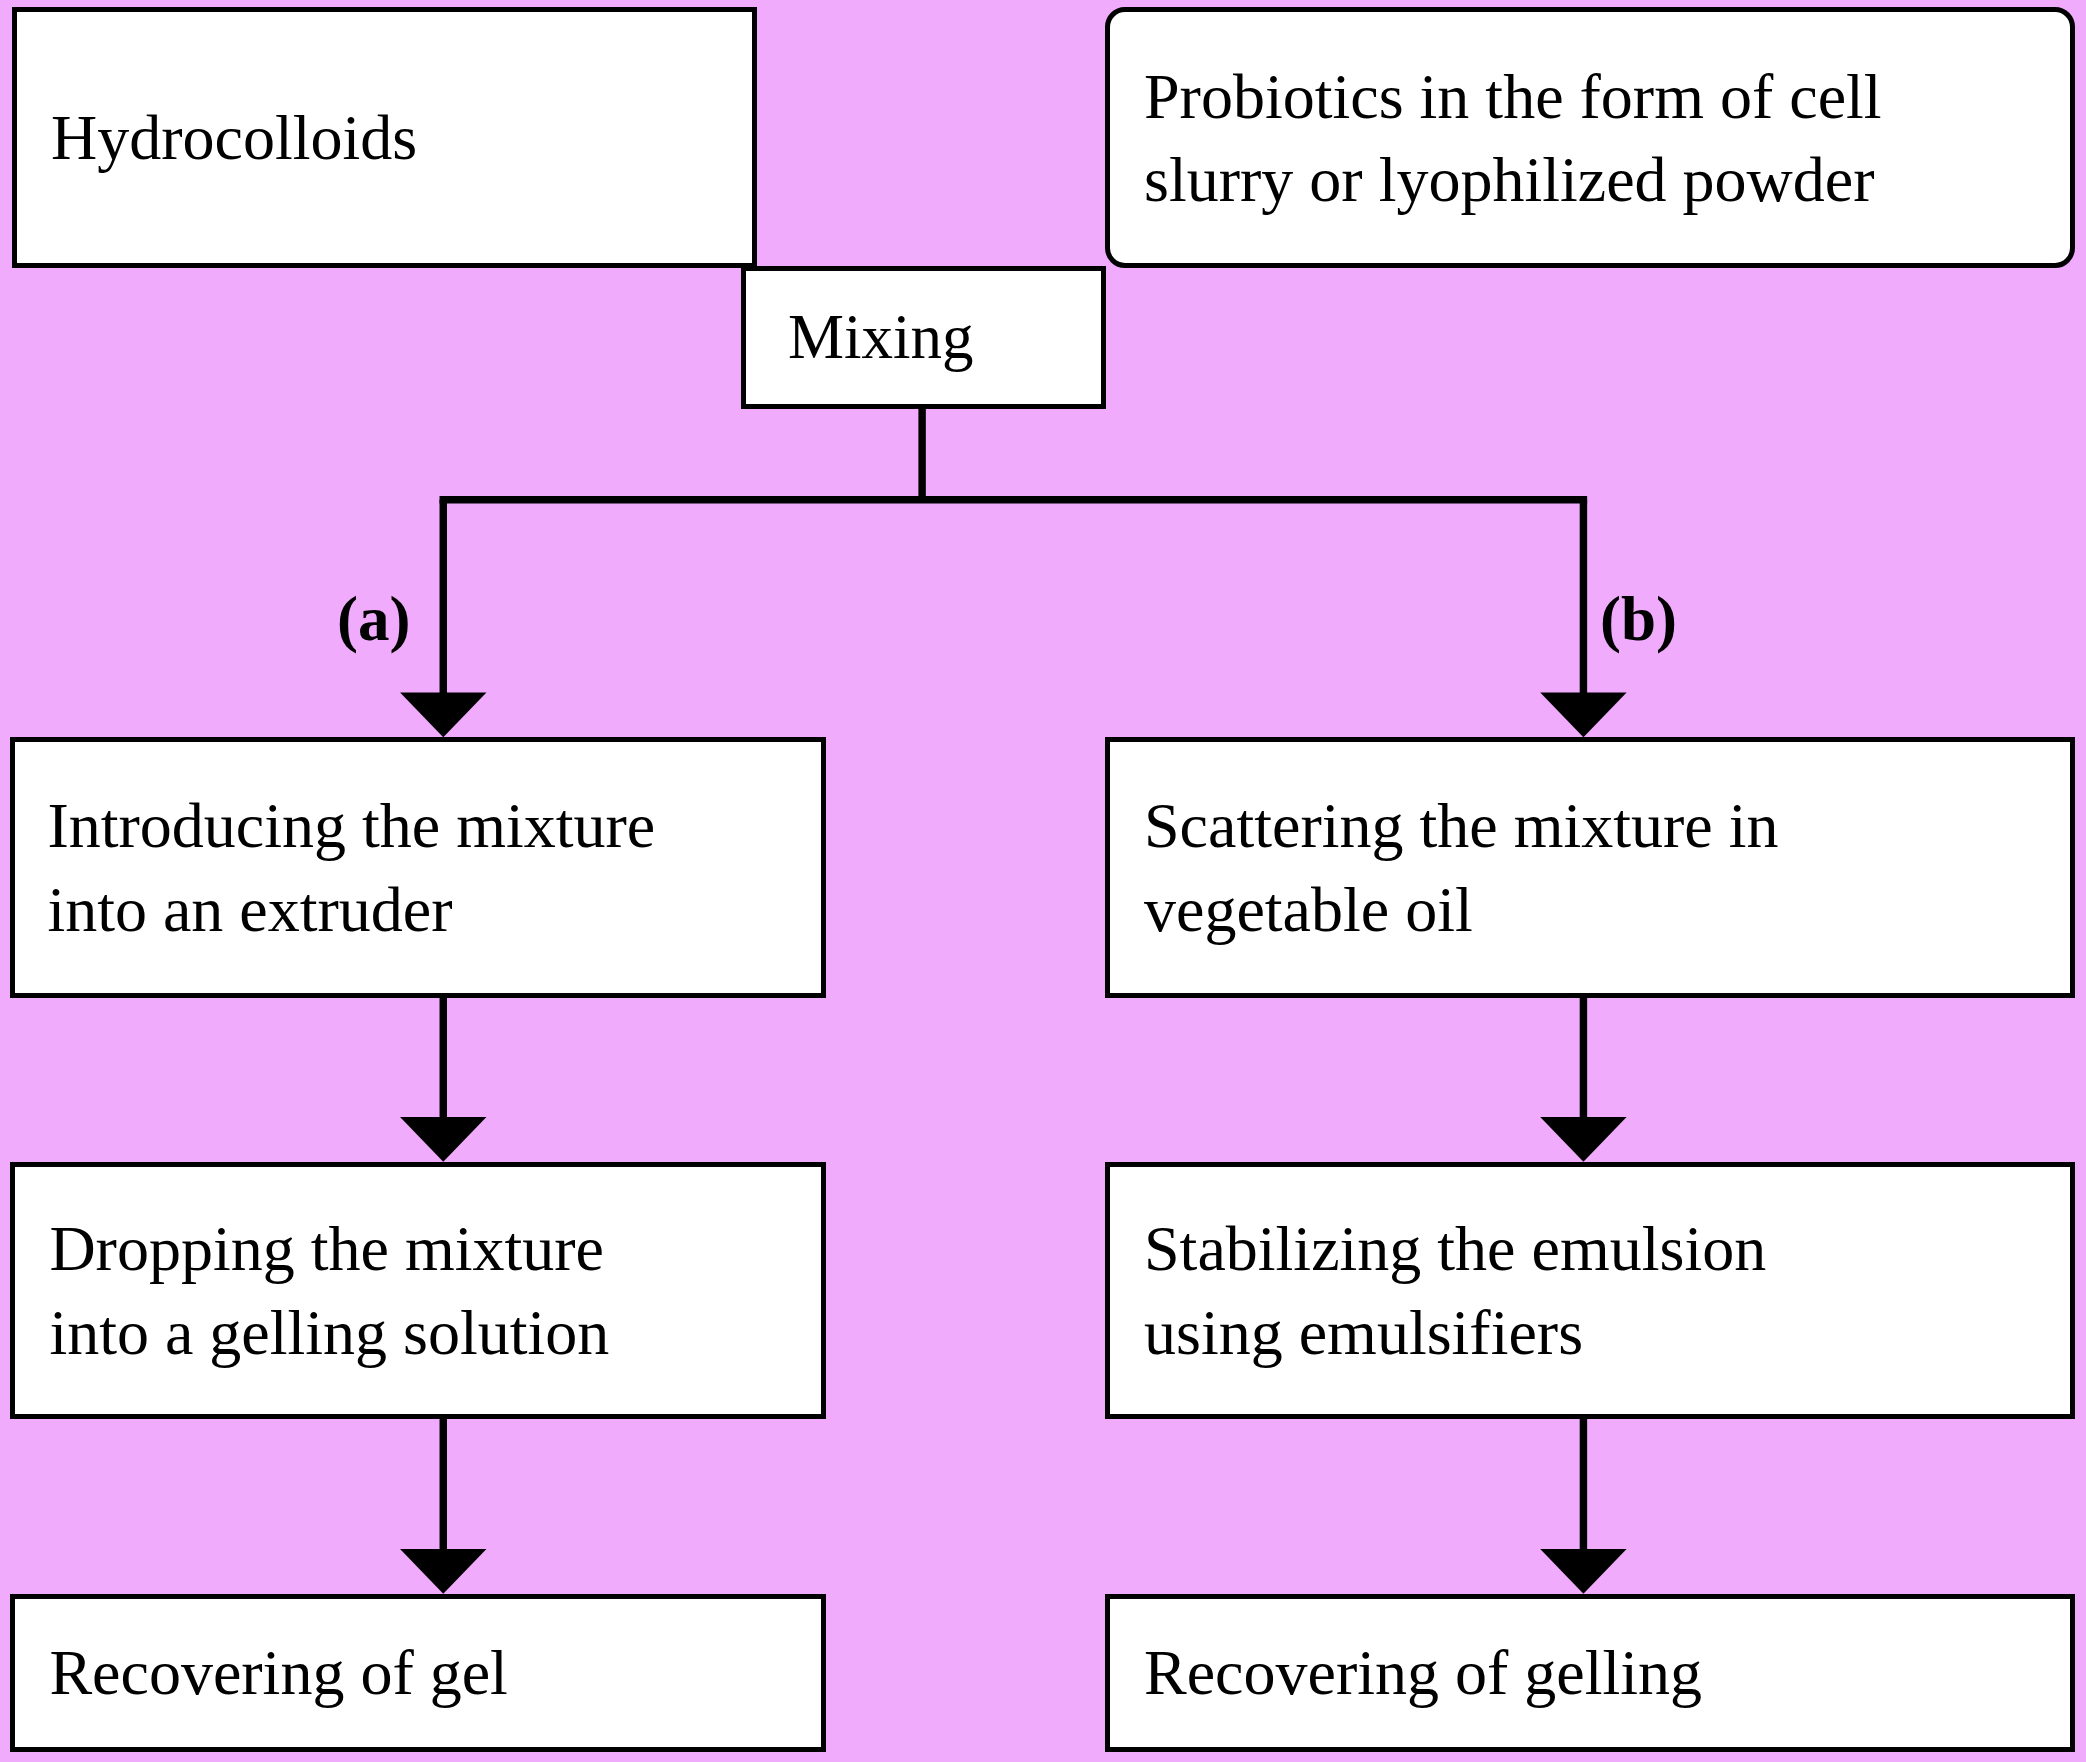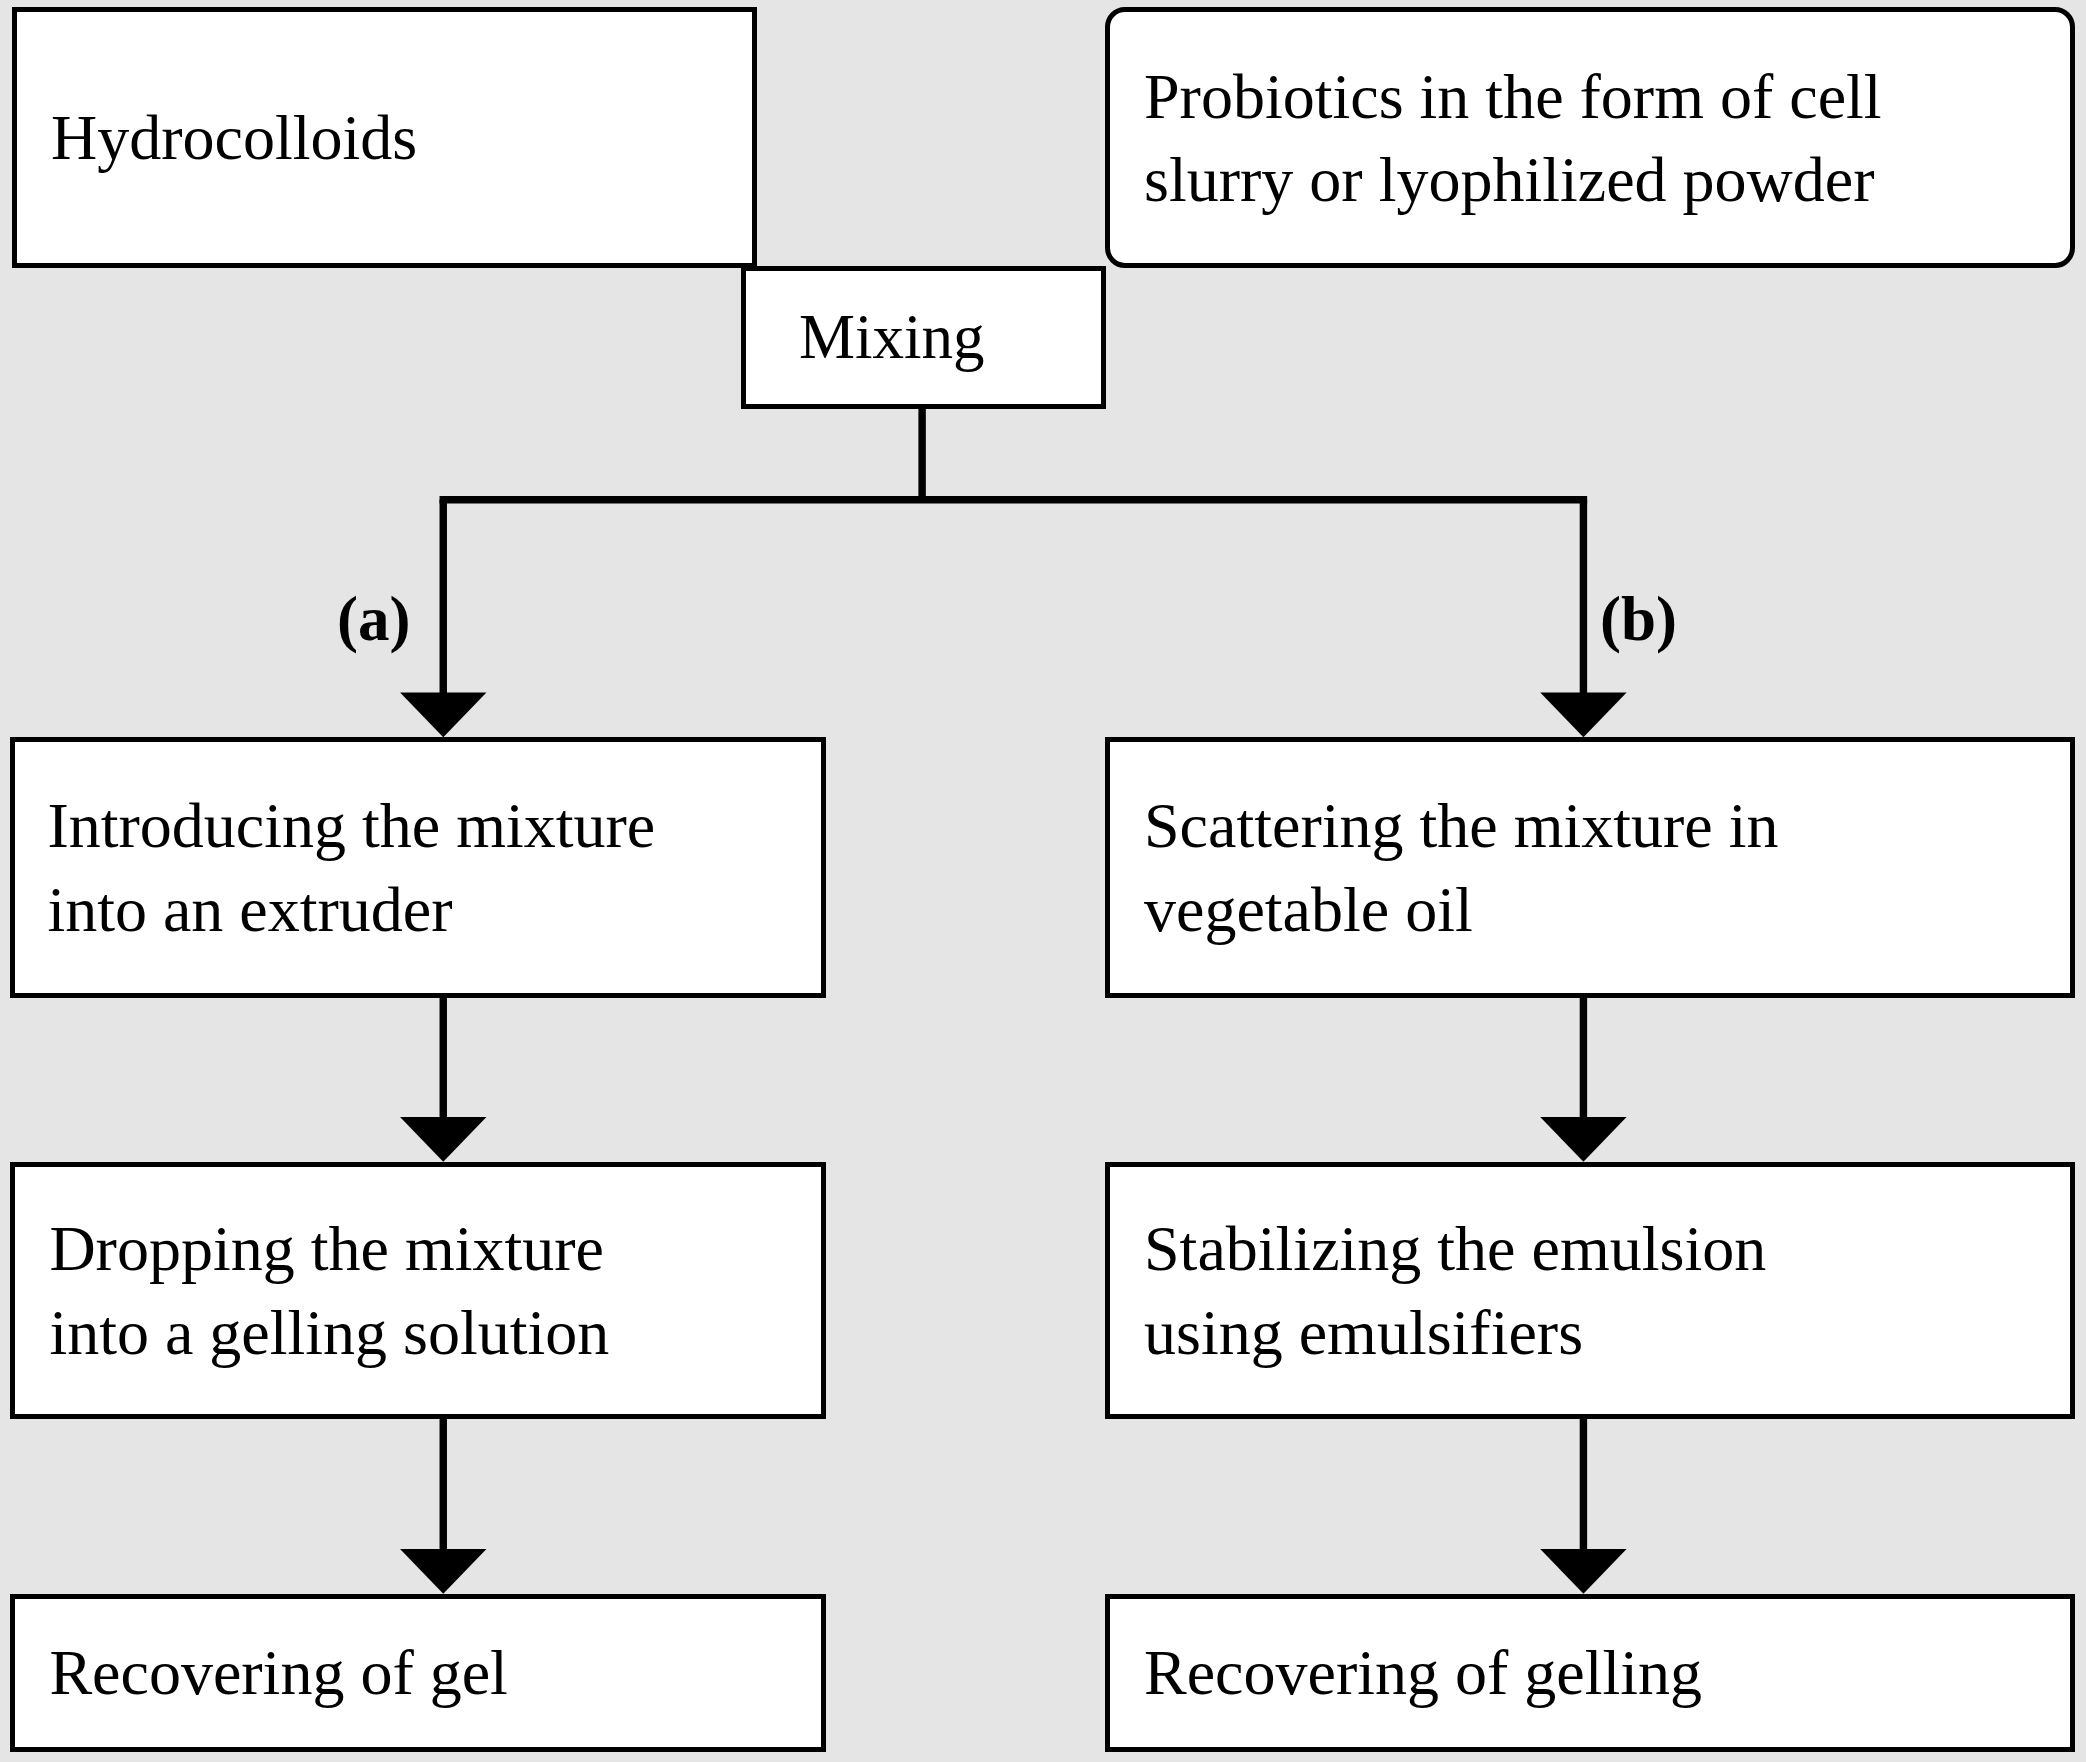--- a/index.html
+++ b/index.html
@@ -4,21 +4,21 @@
 <style>
   html, body {
     margin: 0;
     padding: 0;
     background: #ffffff;
   }
   #stage {
     position: relative;
     width: 2087px;
     height: 1762px;
-    background: #e5e5e5;
+    background: #f0abfc;
     overflow: hidden;
     font-family: "Liberation Serif", "DejaVu Serif", serif;
   }
   .node {
     position: absolute;
     box-sizing: border-box;
     border: 5.2px solid #000000;
     background: #ffffff;
     display: flex;
     flex-direction: column;
@@ -26,21 +26,21 @@
     align-items: flex-start;
     color: #000000;
     line-height: 1.30;
     font-size: 64px;
     padding-left: 34px;
     padding-right: 18px;
     white-space: pre-line;
   }
   .node-mixing {
     font-size: 63px;
-    padding-left: 53px;
+    padding-left: 42px;
     justify-content: center;
   }
   .branch-label {
     position: absolute;
     font-size: 63px;
     font-weight: bold;
     color: #000000;
     line-height: 1;
     letter-spacing: 0px;
   }

